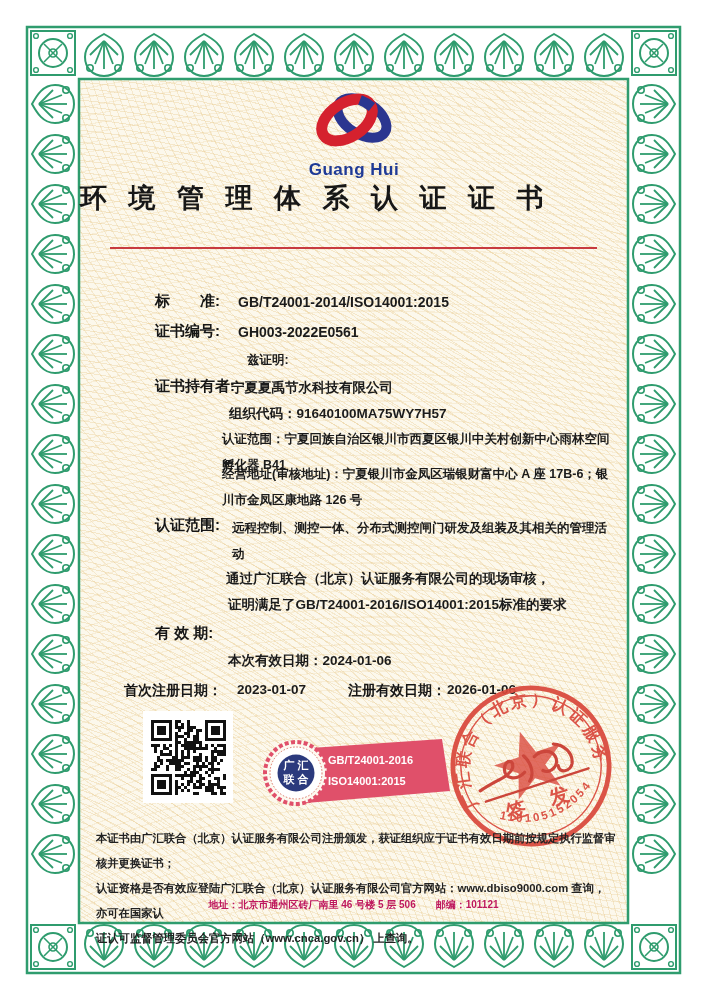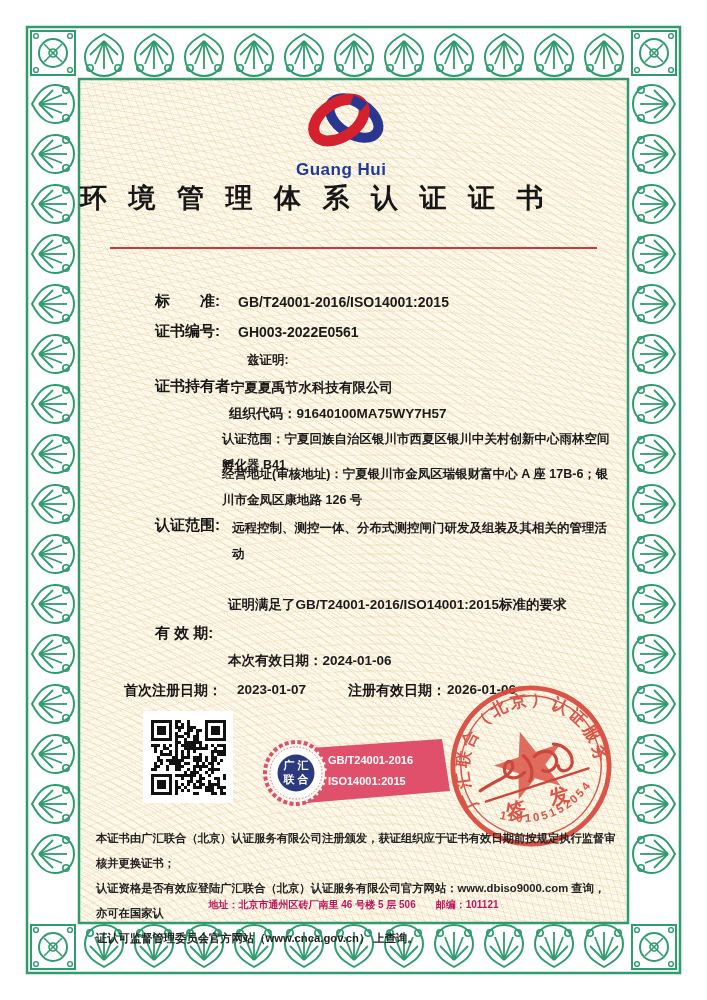--- a/index.html
+++ b/index.html
@@ -9,21 +9,21 @@
   .guilloche{position:absolute;left:80px;top:80px;width:547px;height:842px;
     background:
       repeating-radial-gradient(circle at -18% 118%, rgba(232,202,142,.38) 0 1px, transparent 1px 6px),
       repeating-radial-gradient(circle at 118% -24%, rgba(232,202,142,.33) 0 1px, transparent 1px 7px),
       repeating-radial-gradient(circle at 55% 175%, rgba(236,210,158,.28) 0 1.2px, transparent 1.2px 9px),
       #fcf8ec;}
   .border-svg{position:absolute;left:0;top:0;}
   .content{position:absolute;left:0;top:0;width:707px;height:1000px;}
   .abs{position:absolute;}
   
-  .logo-wrap{left:296px;top:86px;width:116px;text-align:left;}
+  .logo-wrap{left:296px;top:86px;width:116px;text-align:center;}
   .brand{font-weight:bold;color:#1f3a96;font-size:17px;letter-spacing:.5px;margin-top:2px;}
   
   .title{left:80px;top:180px;width:547px;text-align:left;font-size:27px;font-weight:800;
          letter-spacing:7px;color:#171717;}
   .title-rule{left:110px;top:247px;width:487px;height:2px;background:#c2262e;opacity:.9;}
   .lbl{font-size:15px;font-weight:800;color:#161616;}
   .val{font-size:13.5px;font-weight:700;color:#1b1b1b;}
   .val-sm{font-size:12.5px;font-weight:700;color:#1b1b1b;line-height:26px;}
   .footer-txt{font-size:11.3px;font-weight:700;color:#222;line-height:25px;}
   .addr{font-size:10px;font-weight:800;color:#be185d;}
@@ -136,39 +136,40 @@
         <ellipse cx="43" cy="34" rx="28" ry="17" fill="none" stroke="#d5212e" stroke-width="11" transform="rotate(-33 43 34)"></ellipse>
         <path d="M56,14 a27,16 32 0 1 12,7" fill="none" stroke="#2b3690" stroke-width="10" transform="rotate(0)"></path>
       </svg>
       <div class="brand">Guang Hui</div>
     </div>
 
     <div class="abs title">环 境 管 理 体 系 认 证 证 书</div>
     <div class="abs title-rule"></div>
 
     <div class="abs lbl" style="left:155px;top:292px;">标　　准:</div>
-    <div class="abs val" style="left:238px;top:294px;font-size:14px;">GB/T24001-2016/ISO14001:2015</div>
+    <div class="abs val" style="left:238px;top:294px;font-size:14px;">GB/T24001-2014/ISO14001:2015</div>
 
     <div class="abs lbl" style="left:155px;top:322px;">证书编号:</div>
     <div class="abs val" style="left:238px;top:324px;font-size:14px;">GH003-2022E0561</div>
 
     <div class="abs val" style="left:247px;top:352px;font-size:12.5px;">兹证明:</div>
 
     <div class="abs lbl" style="left:155px;top:377px;">证书持有者:</div>
     <div class="abs val" style="left:231px;top:379px;">宁夏夏禹节水科技有限公司</div>
 
     <div class="abs val" style="left:229px;top:405px;">组织代码：91640100MA75WY7H57</div>
 
     <div class="abs val-sm" style="left:222px;top:426px;width:392px;">认证范围：宁夏回族自治区银川市西夏区银川中关村创新中心雨林空间孵化器 B41</div>
 
     <div class="abs val-sm" style="left:222px;top:461px;width:398px;">经营地址(审核地址)：宁夏银川市金凤区瑞银财富中心 A 座 17B-6；银川市金凤区康地路 126 号</div>
 
     <div class="abs lbl" style="left:155px;top:516px;">认证范围:</div>
     <div class="abs val-sm" style="left:232px;top:515px;width:378px;">远程控制、测控一体、分布式测控闸门研发及组装及其相关的管理活动</div>
 
+    <div class="abs val" style="left:226px;top:570px;">通过广汇联合（北京）认证服务有限公司的现场审核，</div>
     <div class="abs val" style="left:228px;top:596px;">证明满足了GB/T24001-2016/ISO14001:2015标准的要求</div>
 
     <div class="abs lbl" style="left:155px;top:624px;">有 效 期:</div>
     <div class="abs val" style="left:228px;top:652px;">本次有效日期：2024-01-06</div>
 
     <div class="abs lbl" style="left:124px;top:682px;font-size:14px;">首次注册日期：</div>
     <div class="abs val" style="left:237px;top:682px;">2023-01-07</div>
     <div class="abs lbl" style="left:348px;top:682px;font-size:14px;">注册有效日期：</div>
     <div class="abs val" style="left:447px;top:682px;">2026-01-06</div>
 

